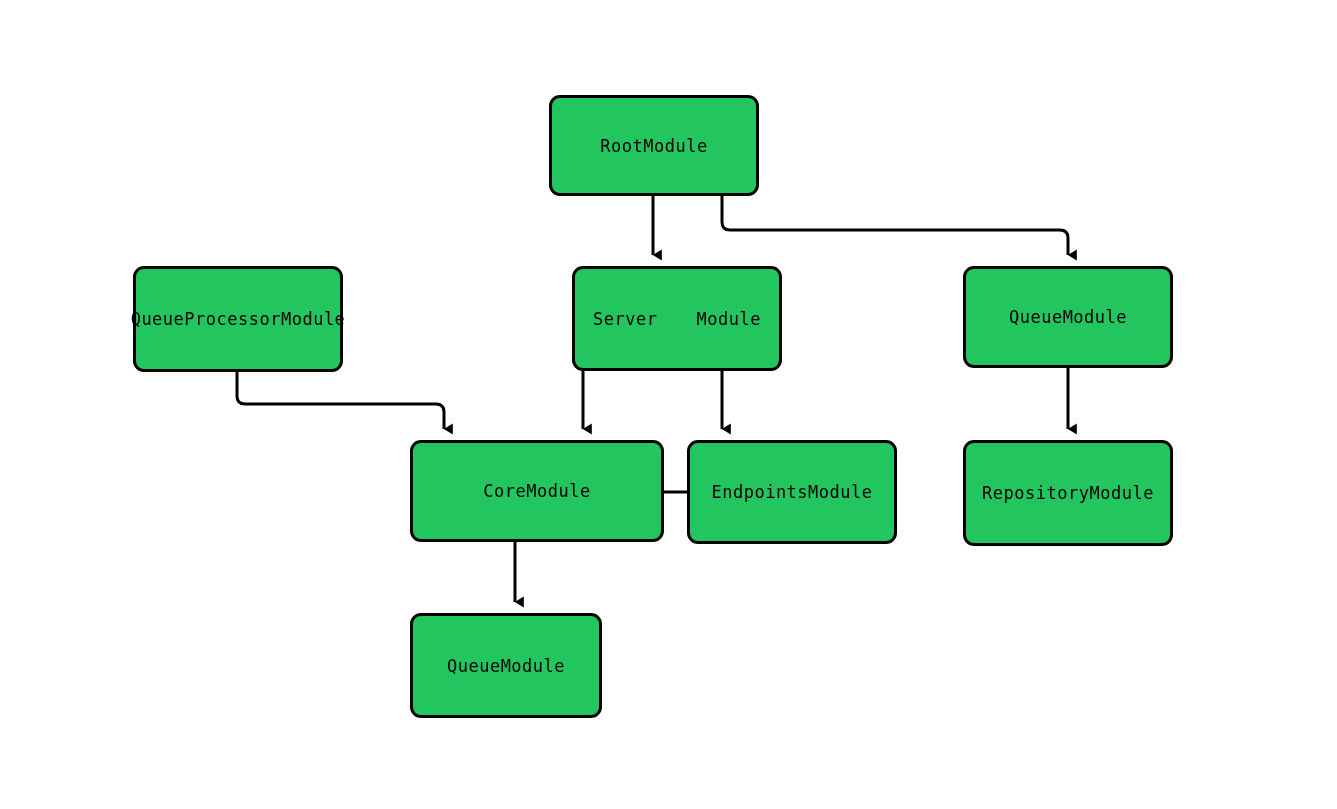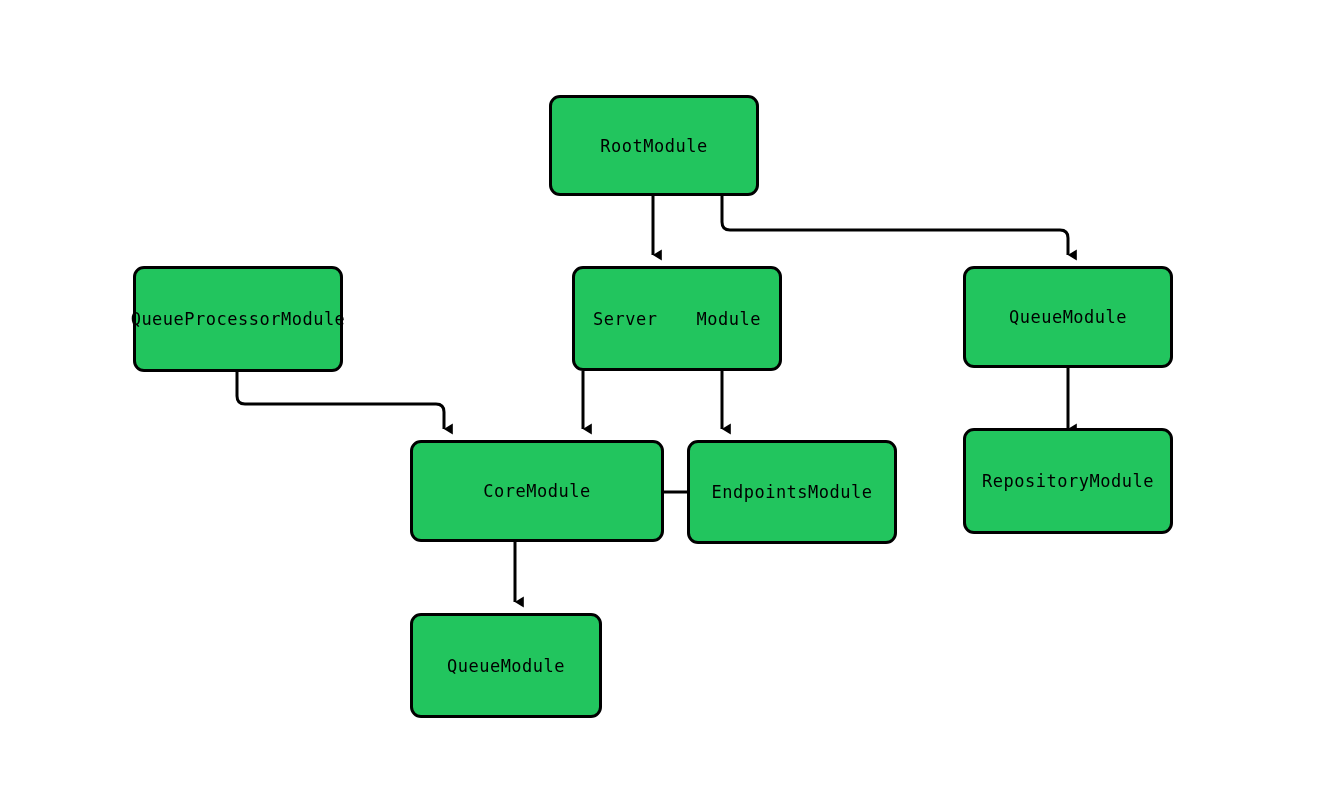--- a/index.html
+++ b/index.html
@@ -100,21 +100,21 @@
   <div class="node" style="left:410px; top:440px; width:254px; height:102px;">
     <div class="node-line">Core</div>
     <div class="node-line">Module</div>
   </div>
 
   <div class="node" style="left:687px; top:440px; width:210px; height:104px;">
     <div class="node-line">Endpoints</div>
     <div class="node-line">Module</div>
   </div>
 
-  <div class="node" style="left:963px; top:428px; width:210px; height:106px;justify-content:center;">
+  <div class="node" style="left:963px; top:440px; width:210px; height:106px;justify-content:center;">
     <div class="node-line">Repository</div>
     <div class="node-line">Module</div>
   </div>
 
   <div class="node" style="left:410px; top:613px; width:192px; height:105px;">
     <div class="node-line">Queue</div>
     <div class="node-line">Module</div>
   </div>
 
 </div>

